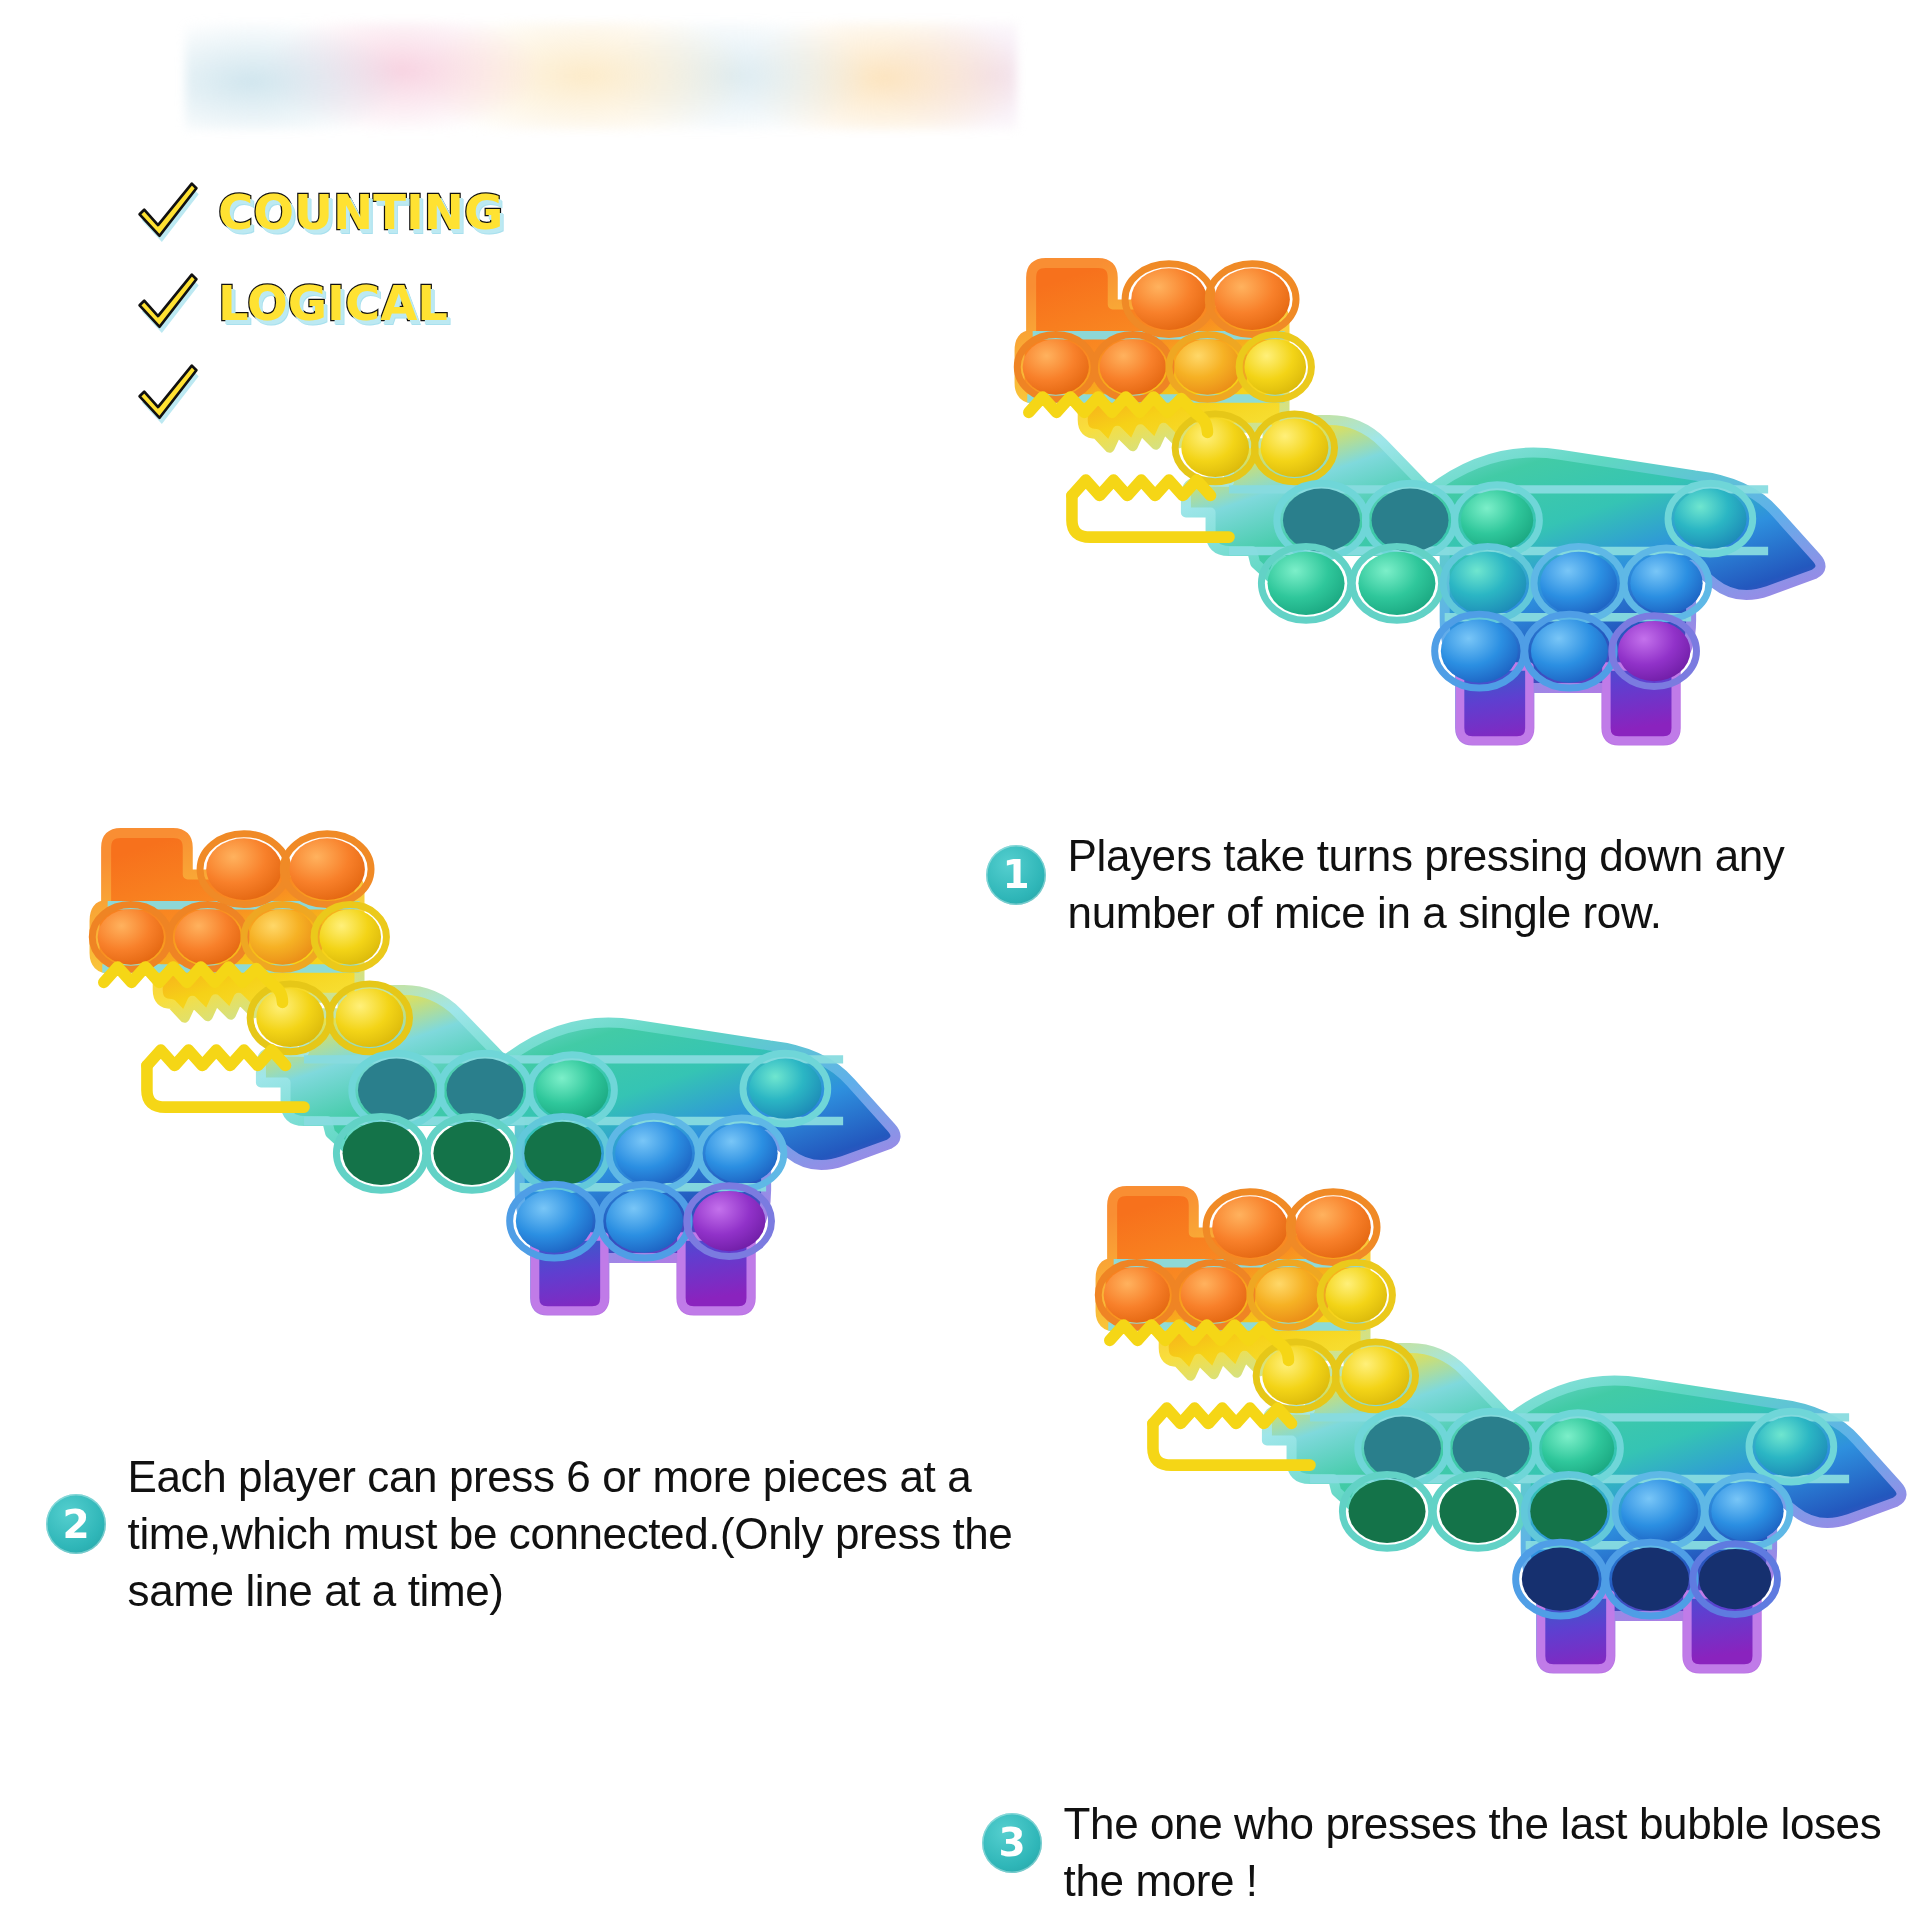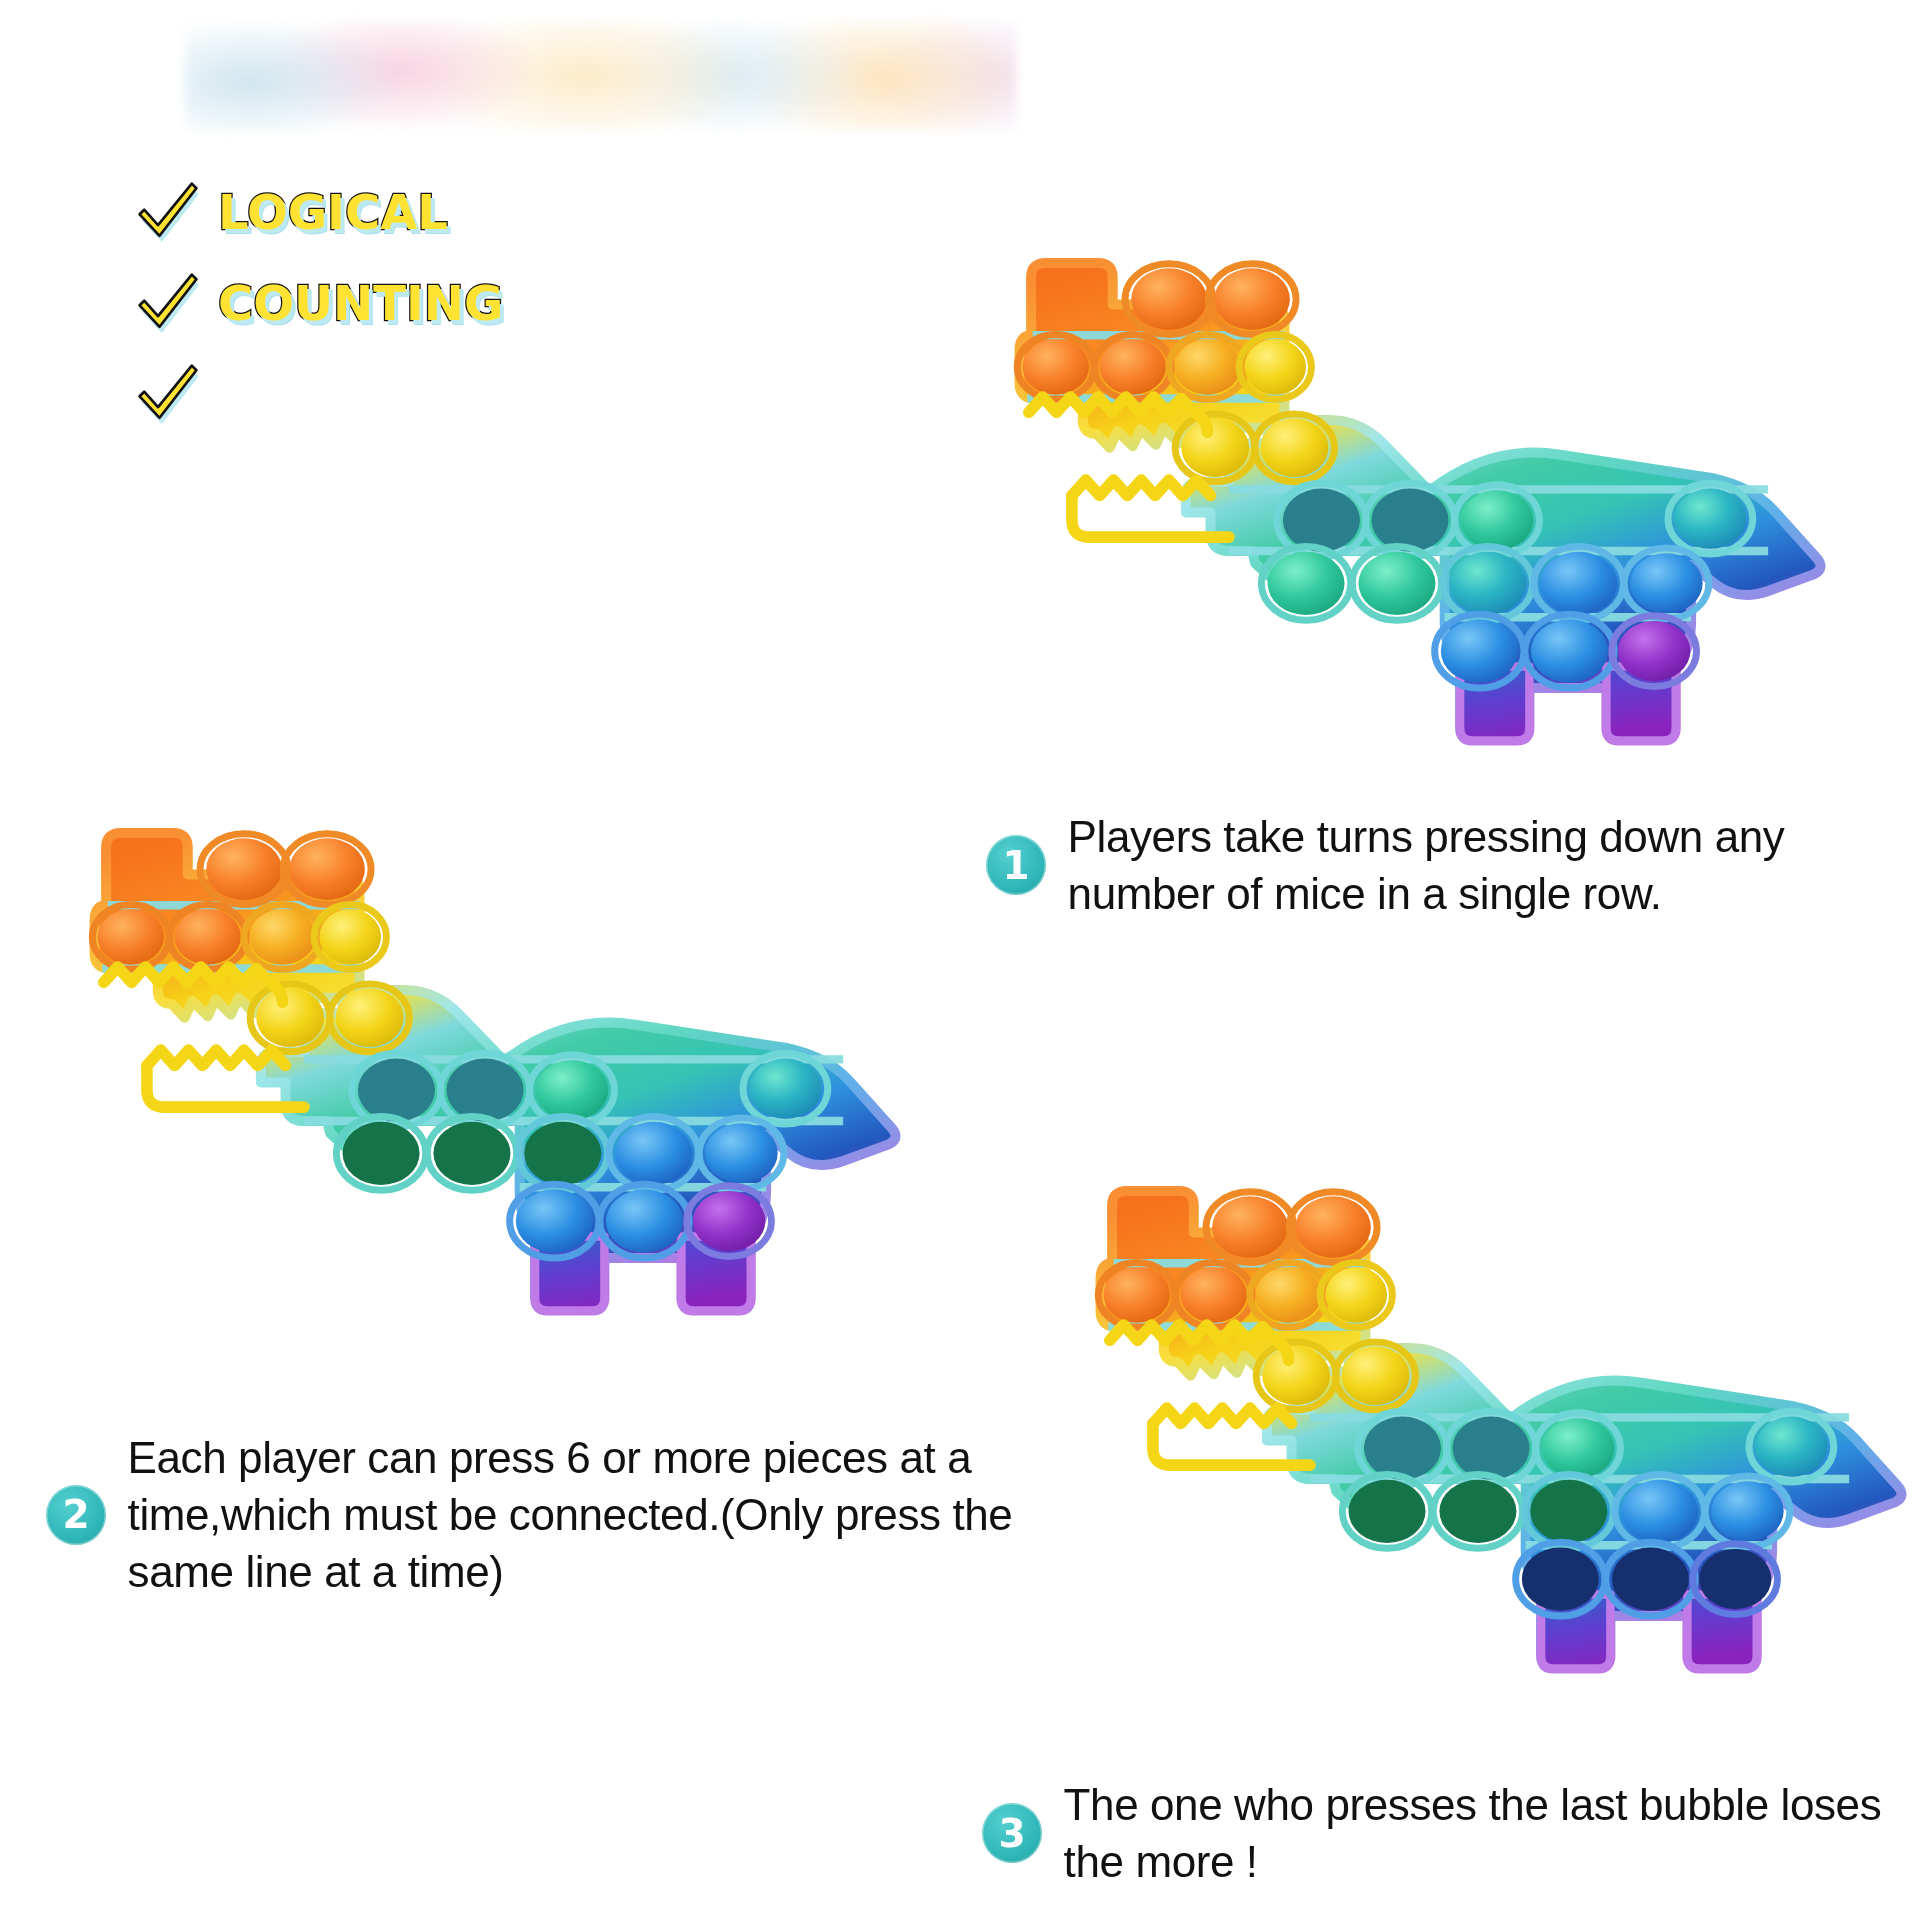--- a/index.html
+++ b/index.html
@@ -65,20 +65,21 @@
     background:radial-gradient(circle at 38% 32%, #55CFCF 0%, #2FB6B8 62%, #249FA2 100%);
     color:#ffffff;display:flex;align-items:center;justify-content:center;
     font-size:39px;font-weight:bold;font-family:"DejaVu Sans", sans-serif;
     box-shadow:0 0 0 1.5px rgba(255,255,255,.35) inset;
     margin-right:21.6px;
   }
   .step-text{
     font-size:44px;line-height:1.30;color:#111;
     font-family:"Liberation Sans", sans-serif;
     letter-spacing:-0.4px;
+    margin-top:19px;
   }
   #step-1{left:986px;top:808px;width:932px;}
   #step-2{left:46px;top:1429px;width:971px;}
   #step-3{left:982px;top:1776px;width:944px;}
 
   
   .dino{position:absolute;}
   #dino-1{left:998px;top:189px;width:851px;height:620px;}
   #dino-2{left:73px;top:759px;width:851px;height:620px;}
   #dino-3{left:1079px;top:1117px;width:851px;height:620px;}
@@ -93,31 +94,31 @@
 
   <div id="feature-list">
 
     <div class="feature-row">
       <span class="check-icon">
         <svg viewBox="0 0 86 86">
           <path d="M6 46 L12 40 L30 60 L74 6 L80 12 L32 74 Z" fill="#BCE9F2" transform="translate(3,8)"></path>
           <path d="M6 46 L12 40 L30 60 L74 6 L80 12 L32 74 Z" fill="#FFE232" stroke="#111" stroke-width="3.5" stroke-linejoin="round"></path>
         </svg>
       </span>
-      <span class="feature-label">LOGICAL</span>
+      <span class="feature-label">COUNTING</span>
     </div>
 
     <div class="feature-row">
       <span class="check-icon">
         <svg viewBox="0 0 86 86">
           <path d="M6 46 L12 40 L30 60 L74 6 L80 12 L32 74 Z" fill="#BCE9F2" transform="translate(3,8)"></path>
           <path d="M6 46 L12 40 L30 60 L74 6 L80 12 L32 74 Z" fill="#FFE232" stroke="#111" stroke-width="3.5" stroke-linejoin="round"></path>
         </svg>
       </span>
-      <span class="feature-label">COUNTING</span>
+      <span class="feature-label">LOGICAL</span>
     </div>
 
     <div class="feature-row">
       <span class="check-icon">
         <svg viewBox="0 0 86 86">
           <path d="M6 46 L12 40 L30 60 L74 6 L80 12 L32 74 Z" fill="#BCE9F2" transform="translate(3,8)"></path>
           <path d="M6 46 L12 40 L30 60 L74 6 L80 12 L32 74 Z" fill="#FFE232" stroke="#111" stroke-width="3.5" stroke-linejoin="round"></path>
         </svg>
       </span>
     </div>

